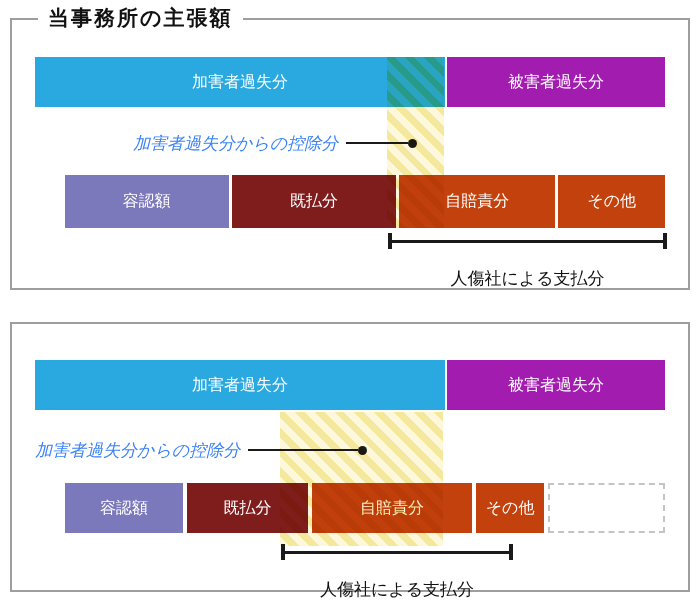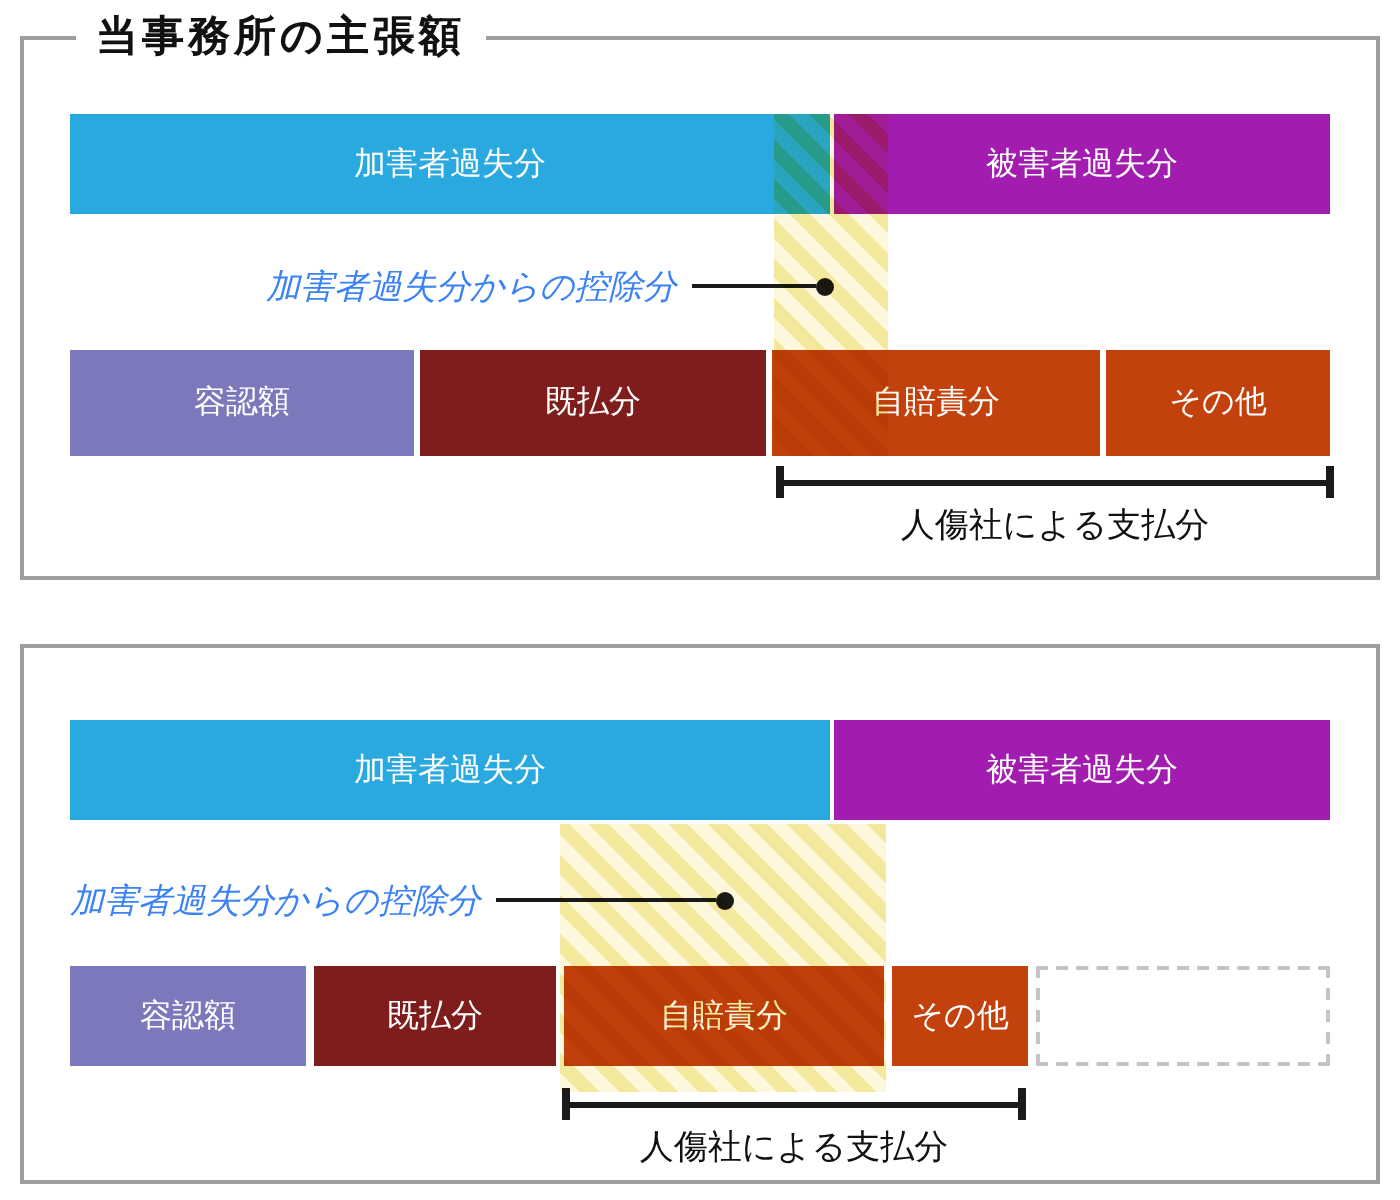--- a/index.html
+++ b/index.html
@@ -15,27 +15,27 @@
   #panel-perp{top:322px;height:270px;}
   .panel-title{
     position:absolute;top:-16px;left:26px;background:#fff;padding:0 10px;
     font-size:21px;font-weight:bold;letter-spacing:2px;color:#111;white-space:nowrap;
   }
   
   .topbar{position:absolute;left:23px;width:630px;height:50px;display:flex;gap:2px;}
   #panel-office .topbar{top:37px;}
   #panel-perp .topbar{top:36px;}
   .seg{display:flex;align-items:center;justify-content:center;color:#fff;font-size:16px;white-space:nowrap;}
-  .seg-light-blue{background:#29a9e0;width:380px;}
+  .seg-light-blue{background:#29a9e0;width:410px;}
   .seg-dark-blue{background:#a21caf;flex:1;}
   
   .bottombar{position:absolute;left:23px;width:630px;display:flex;}
   #panel-office .bottombar{top:155px;height:53px;gap:3px;}
   #panel-perp .bottombar{top:159px;height:50px;gap:4px;}
-  .seg-purple-light{background:#7b78bc;}
+  .seg-purple-light{background:#7b78bc;margin-left:30px;}
   .seg-purple-mid{background:#7f1d1d;}
   .seg-purple-muted{background:#c2410c;}
   #panel-office .w1{width:172px;} #panel-office .w2{width:173px;}
   #panel-office .w3{width:164px;} #panel-office .w4{width:112px;}
   #panel-perp .w1{width:118px;} #panel-perp .w2{width:121px;}
   #panel-perp .w3{width:160px;} #panel-perp .w4{width:68px;}
   .seg-dashed{background:#fff;border:2px dashed #c4c4c4;box-sizing:border-box;flex:1;}
   
   .hatch{
     position:absolute;mix-blend-mode:multiply;
@@ -53,21 +53,21 @@
   #panel-perp .pointer-line{width:110px;}
   .pointer-dot{width:9px;height:9px;border-radius:50%;background:#1a1a1a;flex:none;}
   
   .bracket{
     position:absolute;height:16px;border-left:4px solid #1a1a1a;border-right:4px solid #1a1a1a;
     display:flex;align-items:center;box-sizing:border-box;
   }
   .bracket-line{width:100%;height:3px;background:#1a1a1a;}
   #panel-office .bracket{left:376px;width:279px;top:213px;}
   #panel-perp .bracket{left:269px;width:232px;top:220px;}
-  .bracket-label{position:absolute;font-size:17px;color:#111;text-align:center;white-space:nowrap;}
+  .bracket-label{position:absolute;font-size:17px;color:#111;text-align:center;white-space:nowrap;margin-top:16px;}
   #panel-office .bracket-label{left:376px;width:279px;top:231px;}
   #panel-perp .bracket-label{left:269px;width:232px;top:238px;}
 </style>
 </head>
 <body>
 
 <div class="panel" id="panel-office">
   <div class="panel-title">当事務所の主張額</div>
 
   <div class="topbar">

